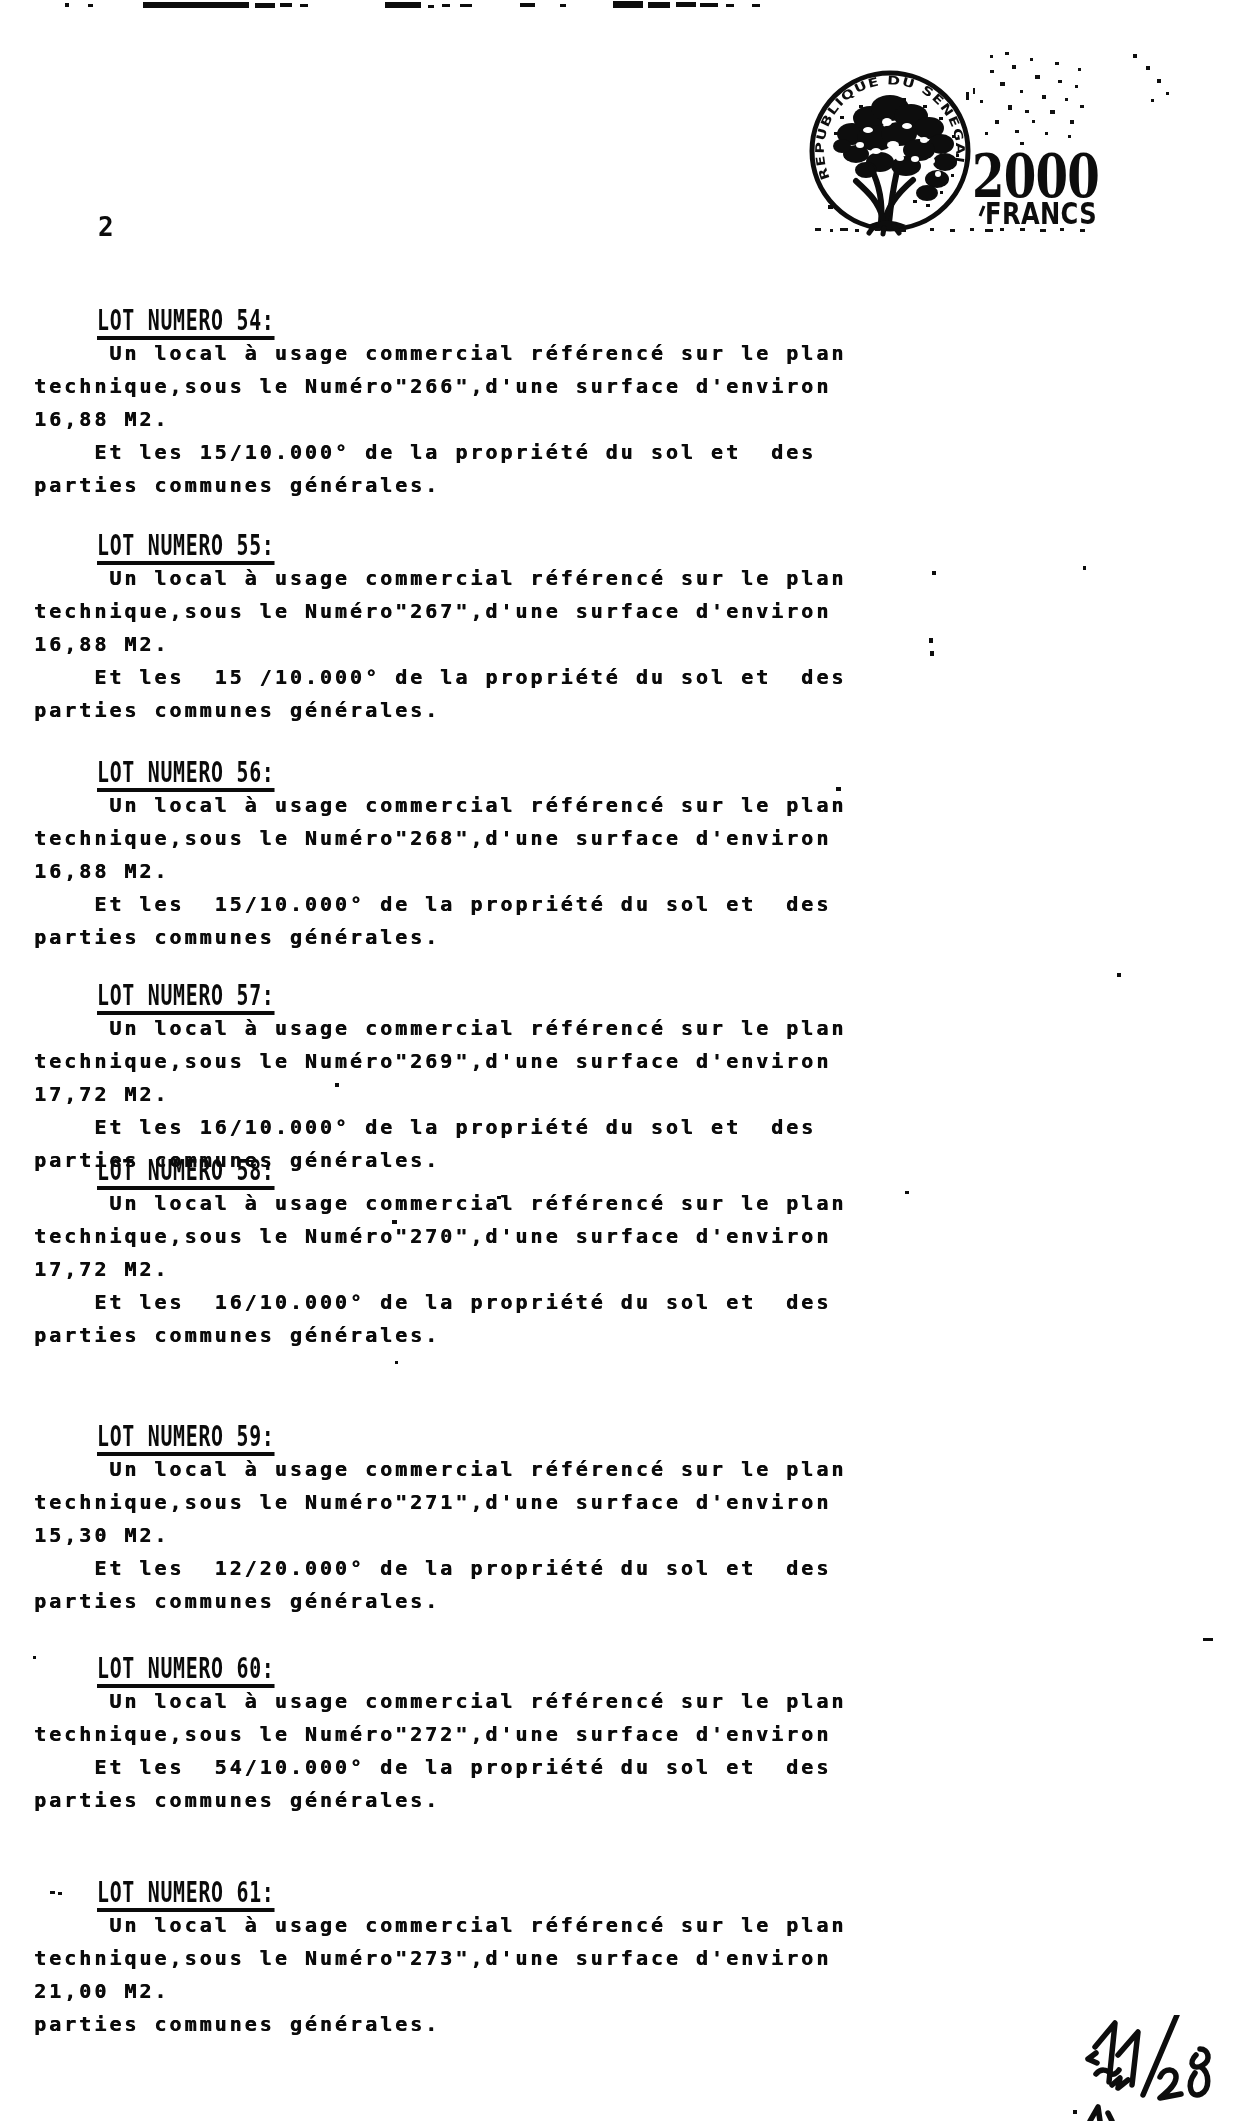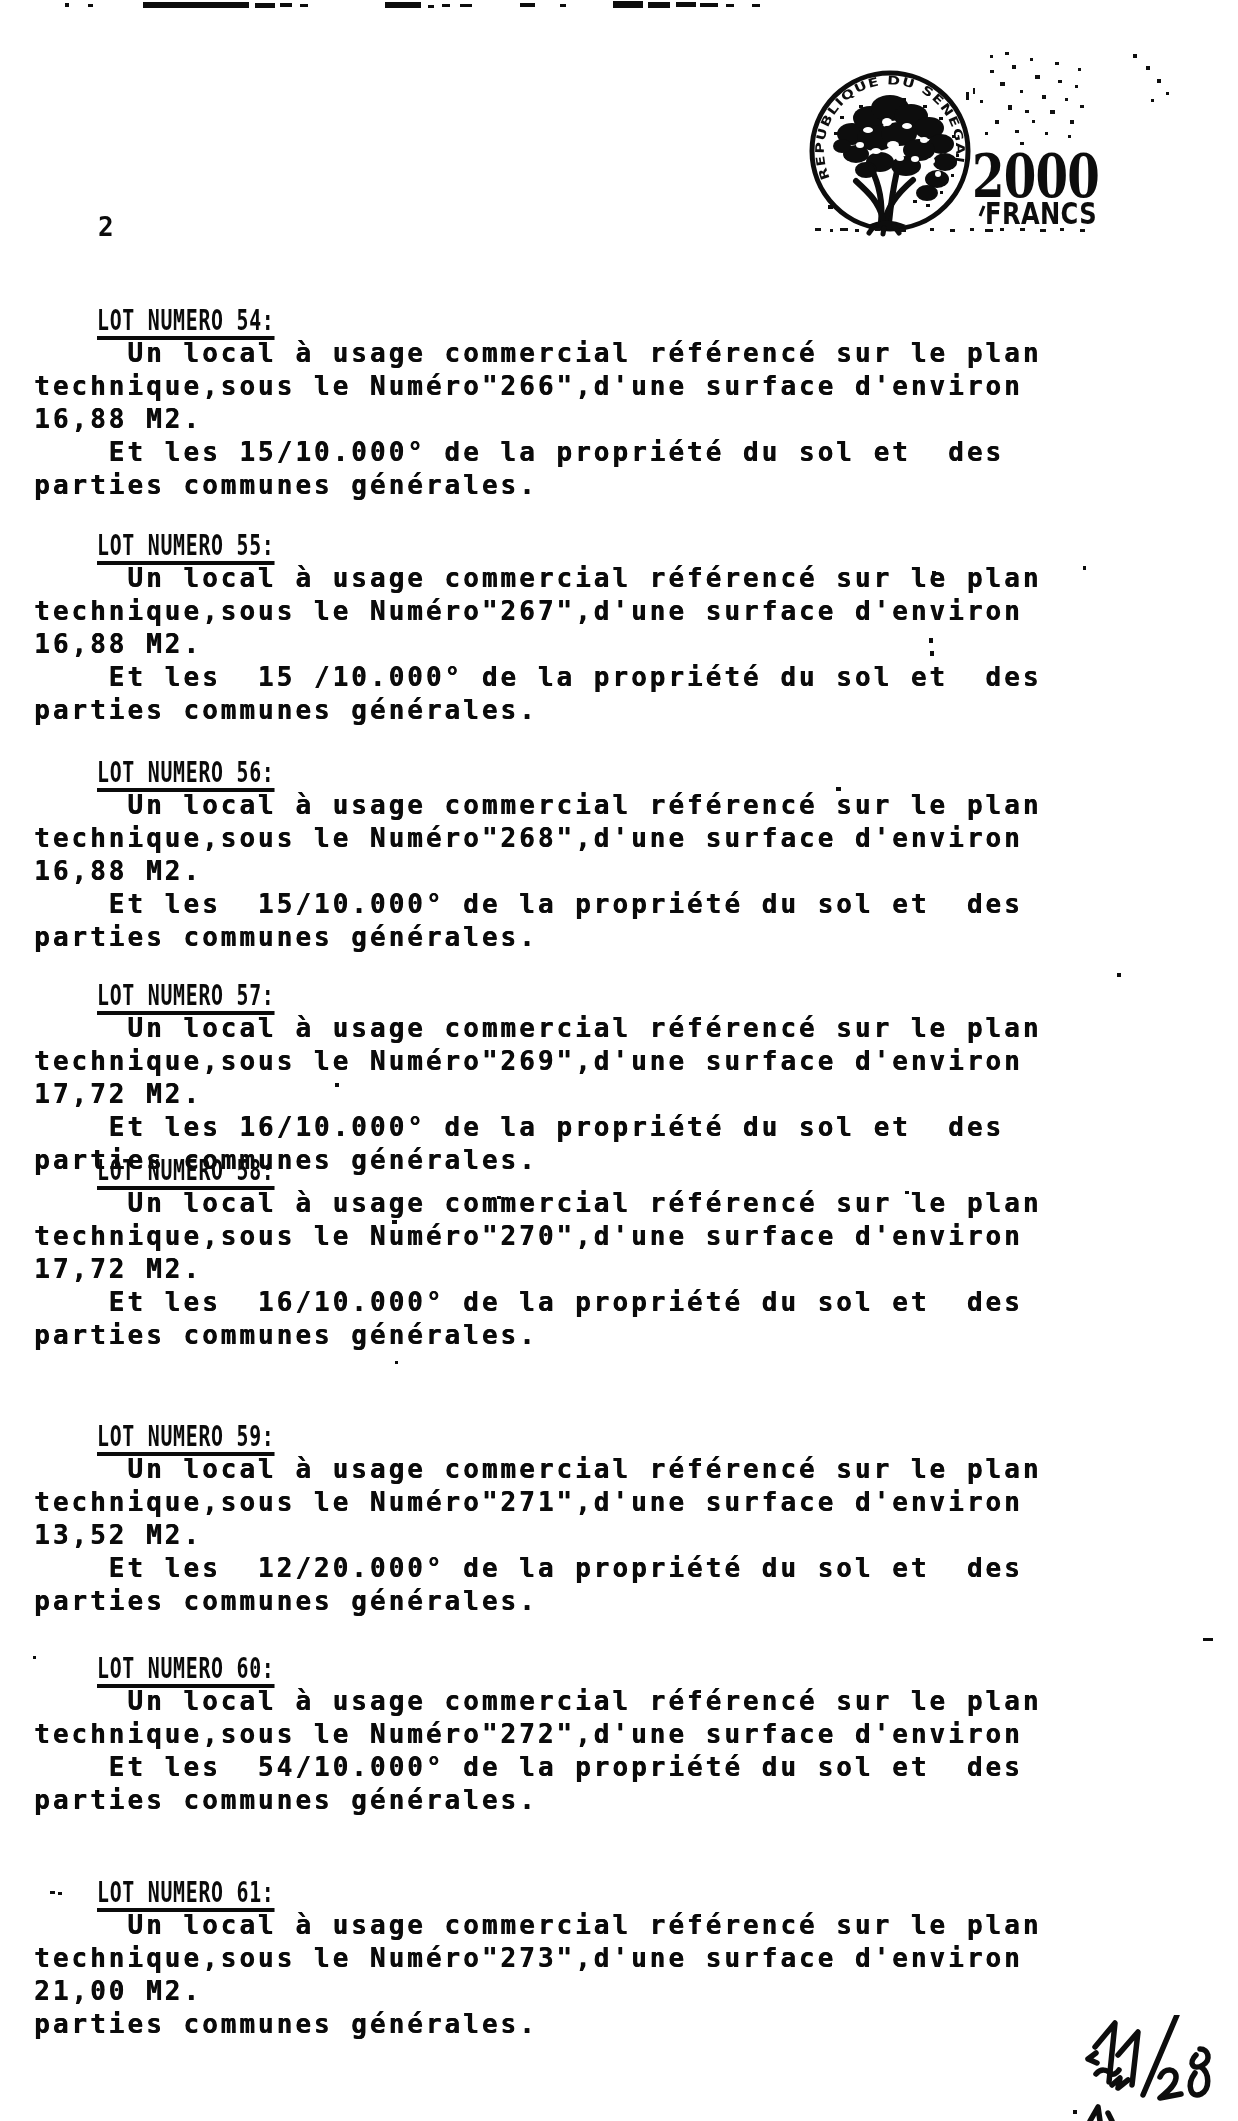--- a/index.html
+++ b/index.html
@@ -15,21 +15,21 @@
   .lot{position:absolute;left:34px;width:1100px;}
   .lot-heading{
     margin:0;display:inline-block;
     font-size:28px;font-weight:bold;letter-spacing:1px;line-height:33px;
     margin-left:63px;
     transform:scaleX(.71);transform-origin:0 50%;
     text-decoration:underline;text-decoration-thickness:4px;text-underline-offset:6px;
     white-space:pre;
   }
   .lot-line{
-    font-size:26px;font-weight:bold;line-height:33px;letter-spacing:3px;
+    font-size:20px;font-weight:bold;line-height:33px;letter-spacing:3px;
     white-space:pre;text-shadow:.5px 0 0 currentColor;
   }
   .noise{position:absolute;background:#0d0d0d;}
   .stamp-svg{position:absolute;left:780px;top:50px;}
   .hand-svg{position:absolute;left:1060px;top:2015px;}
 </style>
 </head>
 <body>
 
 <div class="page">
@@ -242,21 +242,21 @@
     <div class="lot-line">technique,sous le Numéro"270",d'une surface d'environ</div>
     <div class="lot-line">17,72 M2.</div>
     <div class="lot-line">    Et les  16/10.000° de la propriété du sol et  des</div>
     <div class="lot-line">parties communes générales.</div>
   </section>
 
   <section class="lot" style="top:1420px">
     <h2 class="lot-heading">LOT NUMERO 59:</h2>
     <div class="lot-line">     Un local à usage commercial référencé sur le plan</div>
     <div class="lot-line">technique,sous le Numéro"271",d'une surface d'environ</div>
-    <div class="lot-line">13,52 M2.</div>
+    <div class="lot-line">15,30 M2.</div>
     <div class="lot-line">    Et les  12/20.000° de la propriété du sol et  des</div>
     <div class="lot-line">parties communes générales.</div>
   </section>
 
   <section class="lot" style="top:1652px">
     <h2 class="lot-heading">LOT NUMERO 60:</h2>
     <div class="lot-line">     Un local à usage commercial référencé sur le plan</div>
     <div class="lot-line">technique,sous le Numéro"272",d'une surface d'environ</div>
     <div class="lot-line">    Et les  54/10.000° de la propriété du sol et  des</div>
     <div class="lot-line">parties communes générales.</div>

